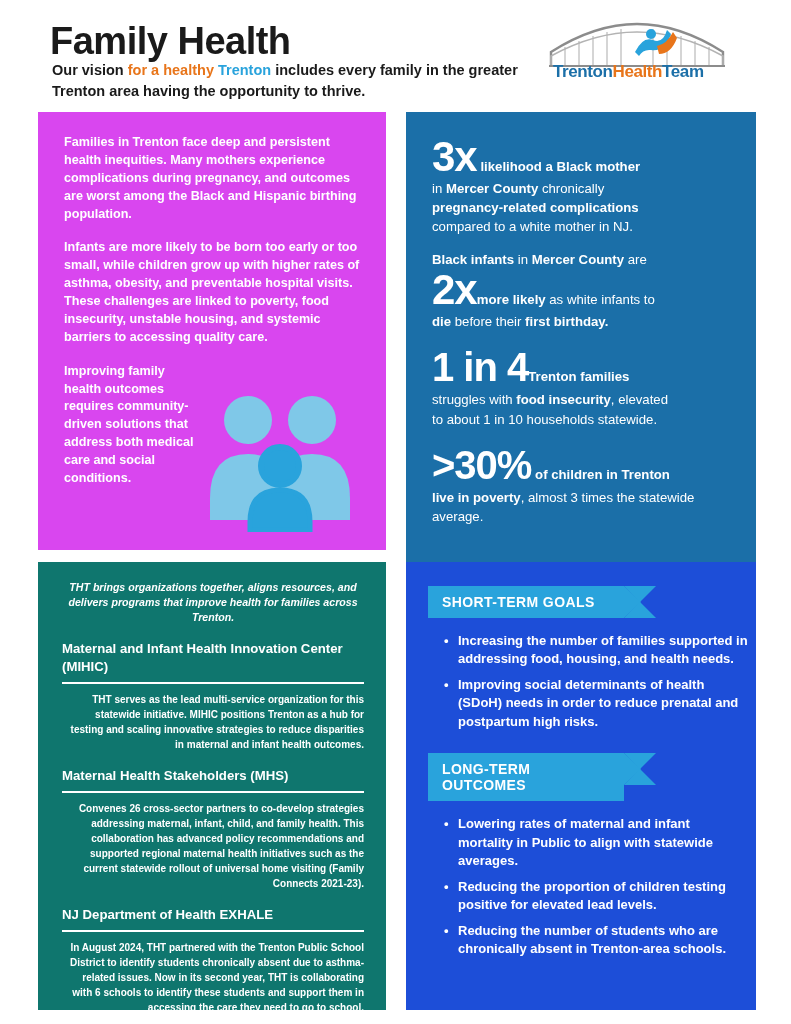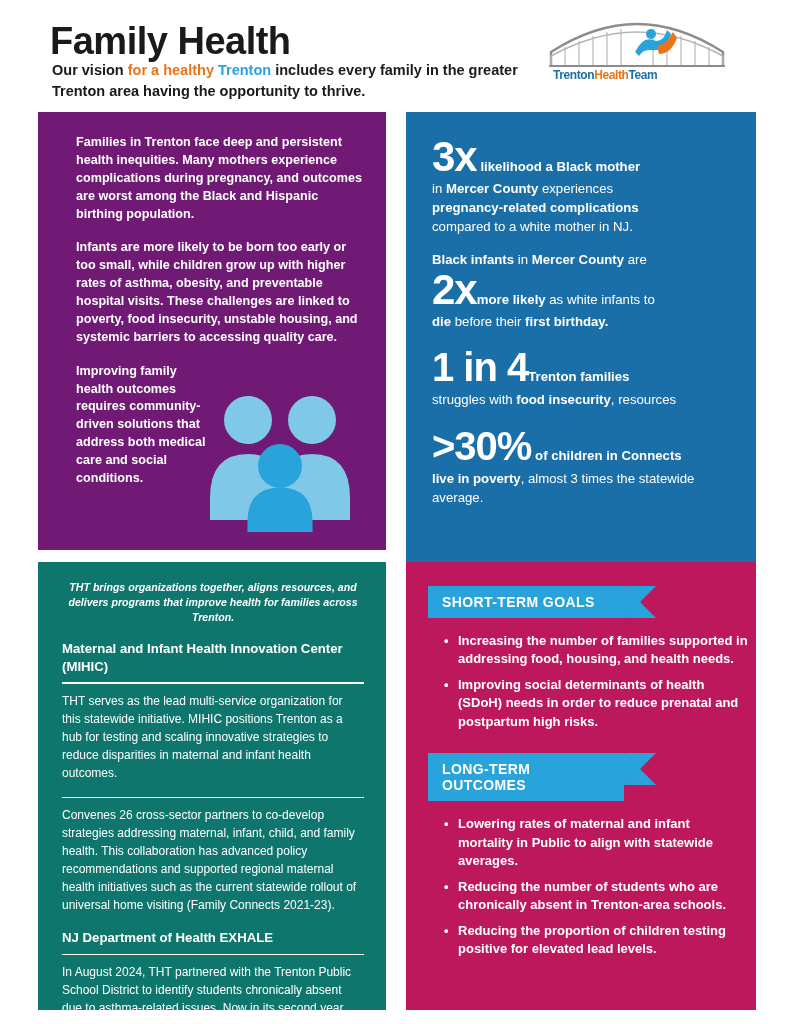--- a/index.html
+++ b/index.html
@@ -45,37 +45,37 @@
   
   .logo-wrap {
     position: absolute;
     right: 48px; top: 22px;
     width: 180px; height: 66px;
   }
   .logo-bridge { position: absolute; left: 0; top: 0; }
   .logo-text {
     position: absolute;
     left: 6px; bottom: 6px;
-    font-size: 12px;
+    font-size: 17px;
     font-weight: bold;
     letter-spacing: -0.4px;
     white-space: nowrap;
   }
   .logo-text .t1 { color: #1B6FA8; }
   .logo-text .t2 { color: #E8751A; }
   .logo-text .t3 { color: #1B6FA8; }
 
   
   .panel { position: absolute; }
 
   .panel-left-top {
     left: 38px; top: 112px;
     width: 348px; height: 438px;
-    background: #701a75;
-    padding: 22px 24px 10px 38px;
+    background: #d946ef;
+    padding: 22px 24px 10px 26px;
     color: #ffffff;
   }
   .panel-left-top p {
     font-size: 12.6px;
     font-weight: bold;
     line-height: 1.42;
     margin-bottom: 16px;
     position: relative;
     z-index: 2;
   }
@@ -135,30 +135,31 @@
     font-weight: bold;
     line-height: 1.32;
     margin-bottom: 7px;
   }
   .rule {
     height: 1.5px;
     background: #ffffff;
     margin-bottom: 8px;
   }
   .sect-body {
-    font-size: 12px;
-    font-weight: normal;
+    font-size: 10px;
+    font-weight: bold;
     line-height: 1.5;
     margin-bottom: 15px;
+    text-align: right;
   }
 
   .panel-right-bottom {
     left: 406px; top: 562px;
     width: 350px; height: 448px;
-    background: #be185d;
+    background: #1d4ed8;
     padding: 24px 8px 10px 22px;
     color: #ffffff;
   }
   .ribbon {
     position: relative;
     display: block;
     width: 196px;
     background: #29A3DC;
     color: #ffffff;
     font-size: 14px;
@@ -259,21 +260,21 @@
     </svg>
   </div>
 
   <div class="panel panel-right-top">
 
     <div class="stat">
       <div>
         <span class="big">3x</span><span class="txt b"> likelihood a Black mother</span>
       </div>
       <div class="txt">
-        <span>in </span><span class="b">Mercer County</span><span> experiences</span>
+        <span>in </span><span class="b">Mercer County</span><span> chronically</span>
       </div>
       <div class="txt b">pregnancy-related complications</div>
       <div class="txt">compared to a white mother in NJ.</div>
     </div>
 
     <div class="stat">
       <div class="txt">
         <span class="b">Black infants</span><span> in </span><span class="b">Mercer County</span><span> are</span>
       </div>
       <div>
@@ -282,46 +283,48 @@
       <div class="txt">
         <span class="b">die</span><span> before their </span><span class="b">first birthday.</span>
       </div>
     </div>
 
     <div class="stat">
       <div>
         <span class="big-xl">1 in 4</span><span class="txt b">Trenton families</span>
       </div>
       <div class="txt">
-        <span>struggles with </span><span class="b">food insecurity</span><span>, resources</span>
-      </div>
+        <span>struggles with </span><span class="b">food insecurity</span><span>, elevated</span>
+      </div>
+      <div class="txt">to about 1 in 10 households statewide.</div>
     </div>
 
     <div class="stat">
       <div>
-        <span class="big-xl">&gt;30%</span><span class="txt b"> of children in Connects</span>
+        <span class="big-xl">&gt;30%</span><span class="txt b"> of children in Trenton</span>
       </div>
       <div class="txt">
         <span class="b">live in poverty</span><span>, almost 3 times the statewide</span>
       </div>
       <div class="txt">average.</div>
     </div>
 
   </div>
 
   <div class="panel panel-left-bottom">
     <div class="intro-italic">THT brings organizations together, aligns resources, and delivers programs that improve health for families across Trenton.</div>
 
     <div>
       <div class="sect-head">Maternal and Infant Health Innovation Center (MIHIC)</div>
       <div class="rule"></div>
       <div class="sect-body">THT serves as the lead multi-service organization for this statewide initiative. MIHIC positions Trenton as a hub for testing and scaling innovative strategies to reduce disparities in maternal and infant health outcomes.</div>
     </div>
 
     <div>
+      <div class="sect-head">Maternal Health Stakeholders (MHS)</div>
       <div class="rule"></div>
       <div class="sect-body">Convenes 26 cross-sector partners to co-develop strategies addressing maternal, infant, child, and family health. This collaboration has advanced policy recommendations and supported regional maternal health initiatives such as the current statewide rollout of universal home visiting (Family Connects 2021-23).</div>
     </div>
 
     <div>
       <div class="sect-head">NJ Department of Health EXHALE</div>
       <div class="rule"></div>
       <div class="sect-body">In August 2024, THT partnered with the Trenton Public School District to identify students chronically absent due to asthma-related issues. Now in its second year, THT is collaborating with 6 schools to identify these students and support them in accessing the care they need to go to school.</div>
     </div>
   </div>
@@ -335,18 +338,18 @@
       <li>Increasing the number of families supported in addressing food, housing, and health needs.</li>
       <li>Improving social determinants of health (SDoH) needs in order to reduce prenatal and postpartum high risks.</li>
     </ul>
 
     <div class="ribbon">
       <span>LONG-TERM OUTCOMES</span>
       <span class="ribbon-arrow"></span>
     </div>
     <ul class="bullets">
       <li>Lowering rates of maternal and infant mortality in Public to align with statewide averages.</li>
+      <li>Reducing the proportion of children testing positive for elevated lead levels.</li>
       <li>Reducing the number of students who are chronically absent in Trenton-area schools.</li>
-      <li>Reducing the proportion of children testing positive for elevated lead levels.</li>
     </ul>
   </div>
 
 </div>
 
 </body></html>

